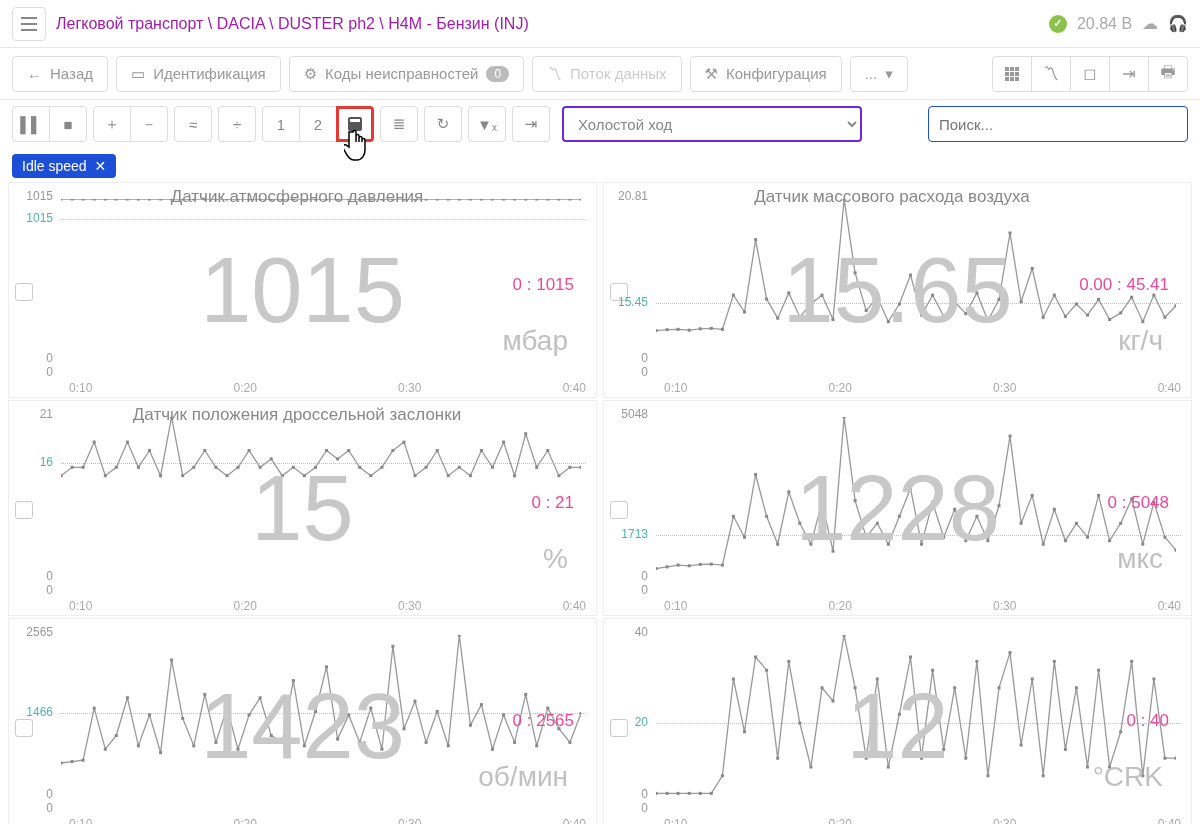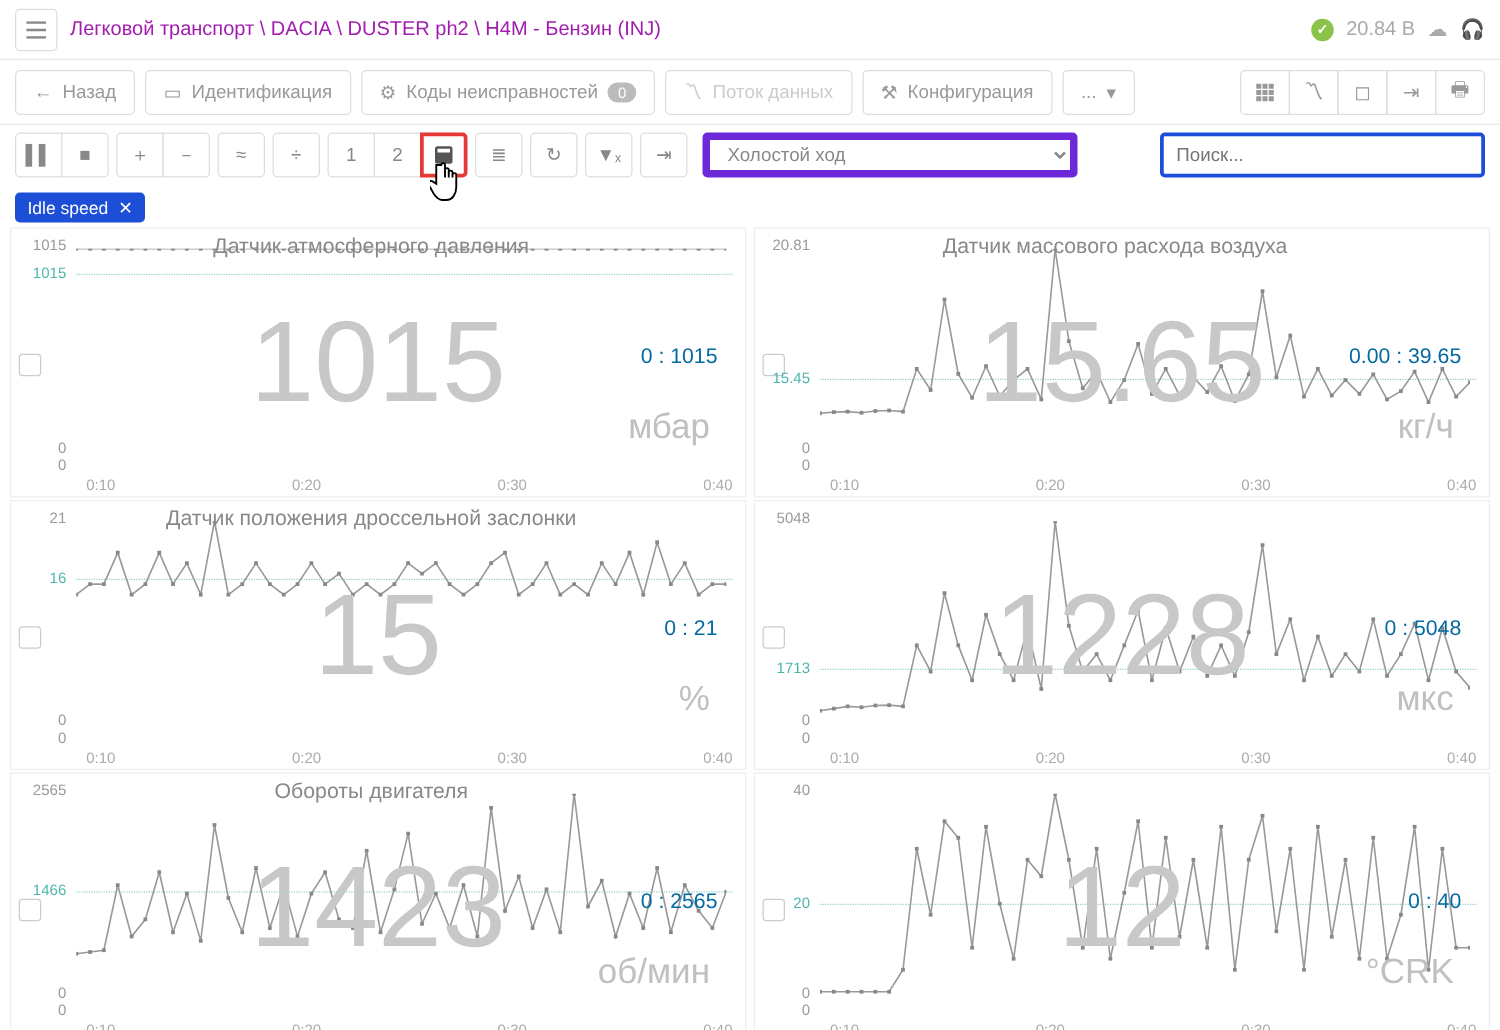--- a/index.html
+++ b/index.html
@@ -20,34 +20,34 @@
   .btn-group .ibtn:first-child { border-radius: 4px 0 0 4px; }
   .btn-group .ibtn:last-child { border-radius: 0 4px 4px 0; }
   
   .toolbar { height: 48px; display: flex; align-items: center; padding: 0 12px; gap: 6px; }
   .toolbar .ibtn { width: 38px; height: 36px; border: 1px solid #ddd; border-radius: 4px; display: flex; align-items: center; justify-content: center; cursor: pointer; color: #888; font-size: 15px; background: #fff; }
   .toolbar .igroup { display: flex; }
   .toolbar .igroup .ibtn { border-radius: 0; margin-left: -1px; }
   .toolbar .igroup .ibtn:first-child { border-radius: 4px 0 0 4px; margin-left: 0; }
   .toolbar .igroup .ibtn:last-child { border-radius: 0 4px 4px 0; }
   .toolbar .ibtn.highlight { border: 3px solid #e53935; position: relative; }
-  .toolbar select { flex-grow: 1; height: 36px; border: 6px solid #6d28d9; border-radius: 4px; padding: 0 10px; color: #888; font-size: 15px; background: #fff; max-width: 300px; margin-left: 6px; }
-  .toolbar .search { width: 260px; height: 36px; border: 3px solid #1d4ed8; border-radius: 4px; padding: 0 10px; color: #4c1d95; font-size: 15px; margin-left: auto; }
+  .toolbar select { flex-grow: 1; height: 36px; border: 2px solid #6d28d9; border-radius: 4px; padding: 0 10px; color: #888; font-size: 15px; background: #fff; max-width: 300px; margin-left: 6px; }
+  .toolbar .search { width: 260px; height: 36px; border: 1px solid #1d4ed8; border-radius: 4px; padding: 0 10px; color: #4c1d95; font-size: 15px; margin-left: auto; }
   
   .cursor-hand { position: absolute; left: 344px; top: 128px; font-size: 28px; z-index: 100; pointer-events: none; }
   
   .filter-chip { margin: 6px 12px 0; display: inline-block; background: #1d4ed8; color: #fff; padding: 4px 10px; border-radius: 4px; font-size: 14px; }
   .filter-chip .x { margin-left: 4px; cursor: pointer; }
   
   .charts-grid { display: grid; grid-template-columns: 1fr 1fr; grid-template-rows: repeat(3, 216px); padding: 4px 8px 0 8px; gap: 2px 6px; }
   .panel { position: relative; border: 1px solid #eee; }
   .panel-title { position: absolute; top: 4px; left: 0; right: 11px; text-align: center; font-size: 17px; color: #888; z-index: 2; }
   .panel-big { position: absolute; left: 0; top: 0; right: 0; bottom: 0; display: flex; align-items: center; justify-content: center; font-size: 92px; font-weight: 300; color: #c8c8c8; pointer-events: none; }
   .panel-unit { position: absolute; right: 28px; bottom: 40px; font-size: 28px; color: #c0c0c0; }
-  .panel-range { position: absolute; right: 22px; top: 92px; font-size: 17px; color: #0369a1; }
+  .panel-range { position: absolute; right: 22px; top: 92px; font-size: 17px; color: #ec4899; }
   .panel-check { position: absolute; left: 6px; top: 100px; width: 18px; height: 18px; border: 1px solid #ccc; border-radius: 3px; }
   .yaxis { position: absolute; left: 2px; top: 6px; bottom: 18px; width: 50px; font-size: 12px; color: #999; }
   .ylab-top { position: absolute; top: 0; right: 8px; }
   .ylab-mid { position: absolute; top: 50%; right: 8px; color: #4db6ac; }
   .ylab-bot { position: absolute; bottom: 14px; right: 8px; }
   .ylab-bot2 { position: absolute; bottom: 0; right: 8px; }
   .xaxis { position: absolute; left: 60px; right: 10px; bottom: 2px; display: flex; justify-content: space-between; font-size: 12px; color: #aaa; }
   .midline { position: absolute; left: 52px; right: 10px; border-top: 1px dotted #4db6ac; opacity: 0.6; }
   svg.plot { position: absolute; left: 52px; right: 6px; top: 16px; bottom: 24px; }
   .save-icon { width: 14px; height: 14px; background: #555; border-radius: 2px; position: relative; }
@@ -293,21 +293,21 @@
         <rect x="441.1" y="99.0" width="3" height="3" fill="#888"></rect>
         <rect x="452.1" y="119.0" width="3" height="3" fill="#888"></rect>
         <rect x="463.2" y="112.4" width="3" height="3" fill="#888"></rect>
         <rect x="474.2" y="96.8" width="3" height="3" fill="#888"></rect>
         <rect x="485.3" y="121.2" width="3" height="3" fill="#888"></rect>
         <rect x="496.4" y="94.6" width="3" height="3" fill="#888"></rect>
         <rect x="507.4" y="116.8" width="3" height="3" fill="#888"></rect>
         <rect x="518.5" y="105.3" width="3" height="3" fill="#888"></rect>
     </svg>
     <div class="panel-big">15.65</div>
-    <div class="panel-range">0.00 : 39.65</div>
+    <div class="panel-range">0.00 : 45.41</div>
     <div class="panel-unit">кг/ч</div>
     <div class="xaxis">
       <span>0:10</span>
         <span>0:20</span>
         <span>0:30</span>
         <span>0:40</span>
     </div>
   </div>
     <div class="panel">
     <div class="panel-title">Датчик положения дроссельной заслонки</div>
@@ -444,21 +444,20 @@
     <div class="panel-range">0 : 5048</div>
     <div class="panel-unit">мкс</div>
     <div class="xaxis">
       <span>0:10</span>
         <span>0:20</span>
         <span>0:30</span>
         <span>0:40</span>
     </div>
   </div>
     <div class="panel">
-    <div class="panel-title">Обороты двигателя</div>
     <div class="panel-check"></div>
     <div class="yaxis">
       <div class="ylab-top">2565</div>
       <div class="ylab-mid" style="top:80px">1466</div>
       <div class="ylab-bot">0</div>
       <div class="ylab-bot2">0</div>
     </div>
     <div class="midline" style="top:94px"></div>
     <svg class="plot" width="520" height="176" viewBox="0 0 520 176" preserveAspectRatio="none">
       <path d="M0.0 128.0 L11.1 126.6 L22.1 125.2 L33.2 73.1 L44.3 114.2 L55.3 100.5 L66.4 62.8 L77.4 110.8 L88.5 79.9 L99.6 117.7 L110.6 25.0 L121.7 83.4 L132.8 110.8 L143.8 59.4 L154.9 107.4 L166.0 73.1 L177.0 114.2 L188.1 79.9 L199.1 62.8 L210.2 100.5 L221.3 107.4 L232.3 45.6 L243.4 110.8 L254.5 76.5 L265.5 31.9 L276.6 104.0 L287.7 79.9 L298.7 107.4 L309.8 73.1 L320.9 114.2 L331.9 11.3 L343.0 93.7 L354.0 66.2 L365.1 107.4 L376.2 76.5 L387.2 110.8 L398.3 0.0 L409.4 90.2 L420.4 69.6 L431.5 114.2 L442.6 79.9 L453.6 107.4 L464.7 59.4 L475.7 110.8 L486.8 73.1 L497.9 93.7 L508.9 107.4 L520.0 78.4 " fill="none" stroke="#999" stroke-width="1.3"></path>

